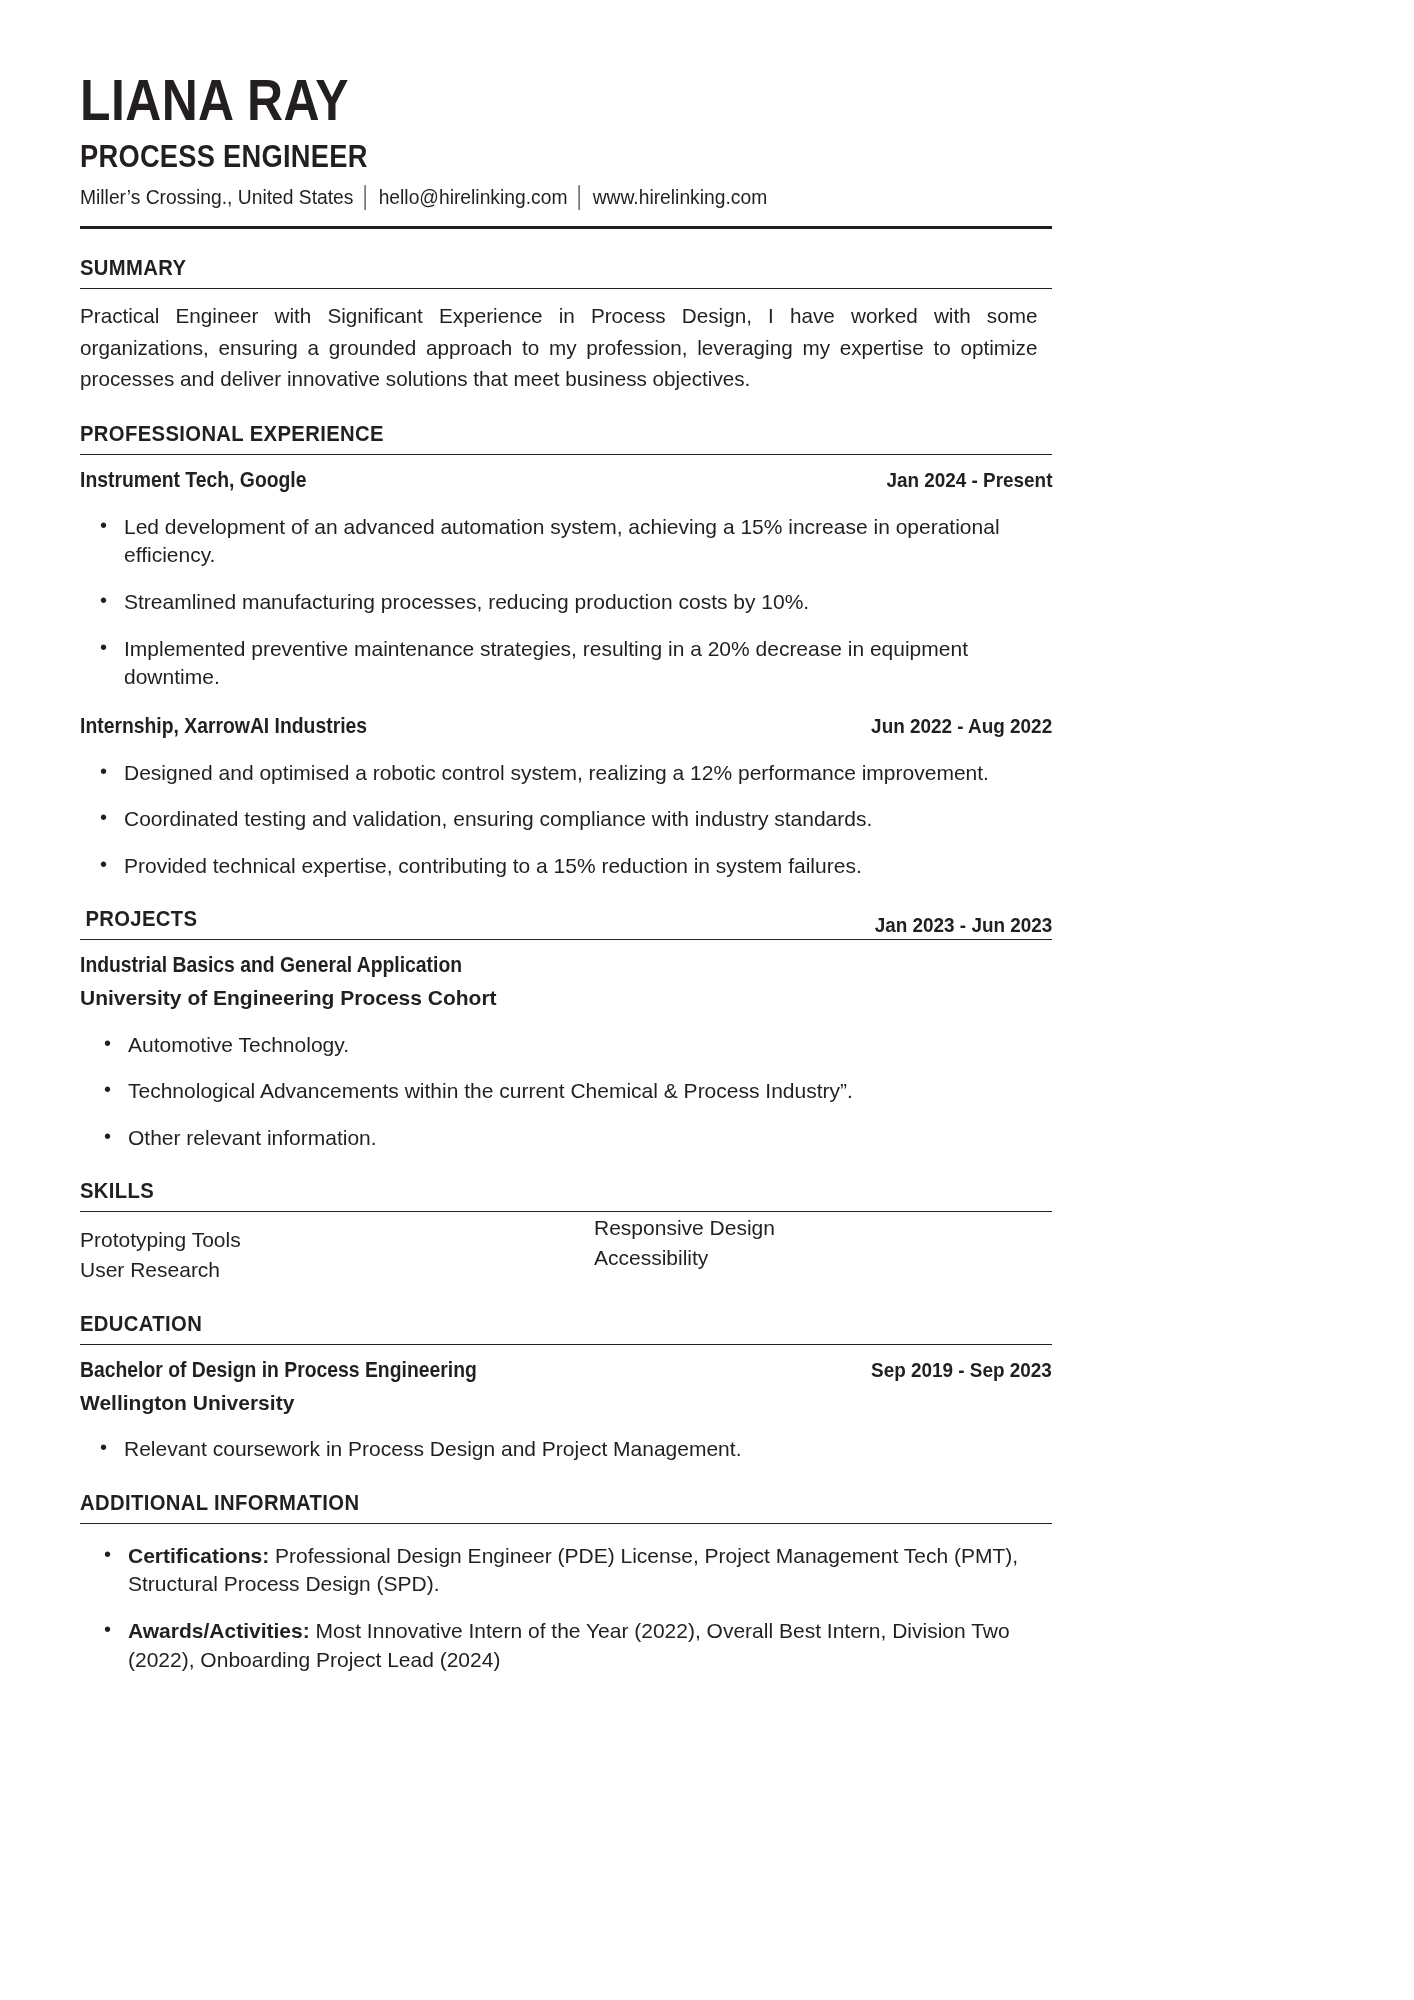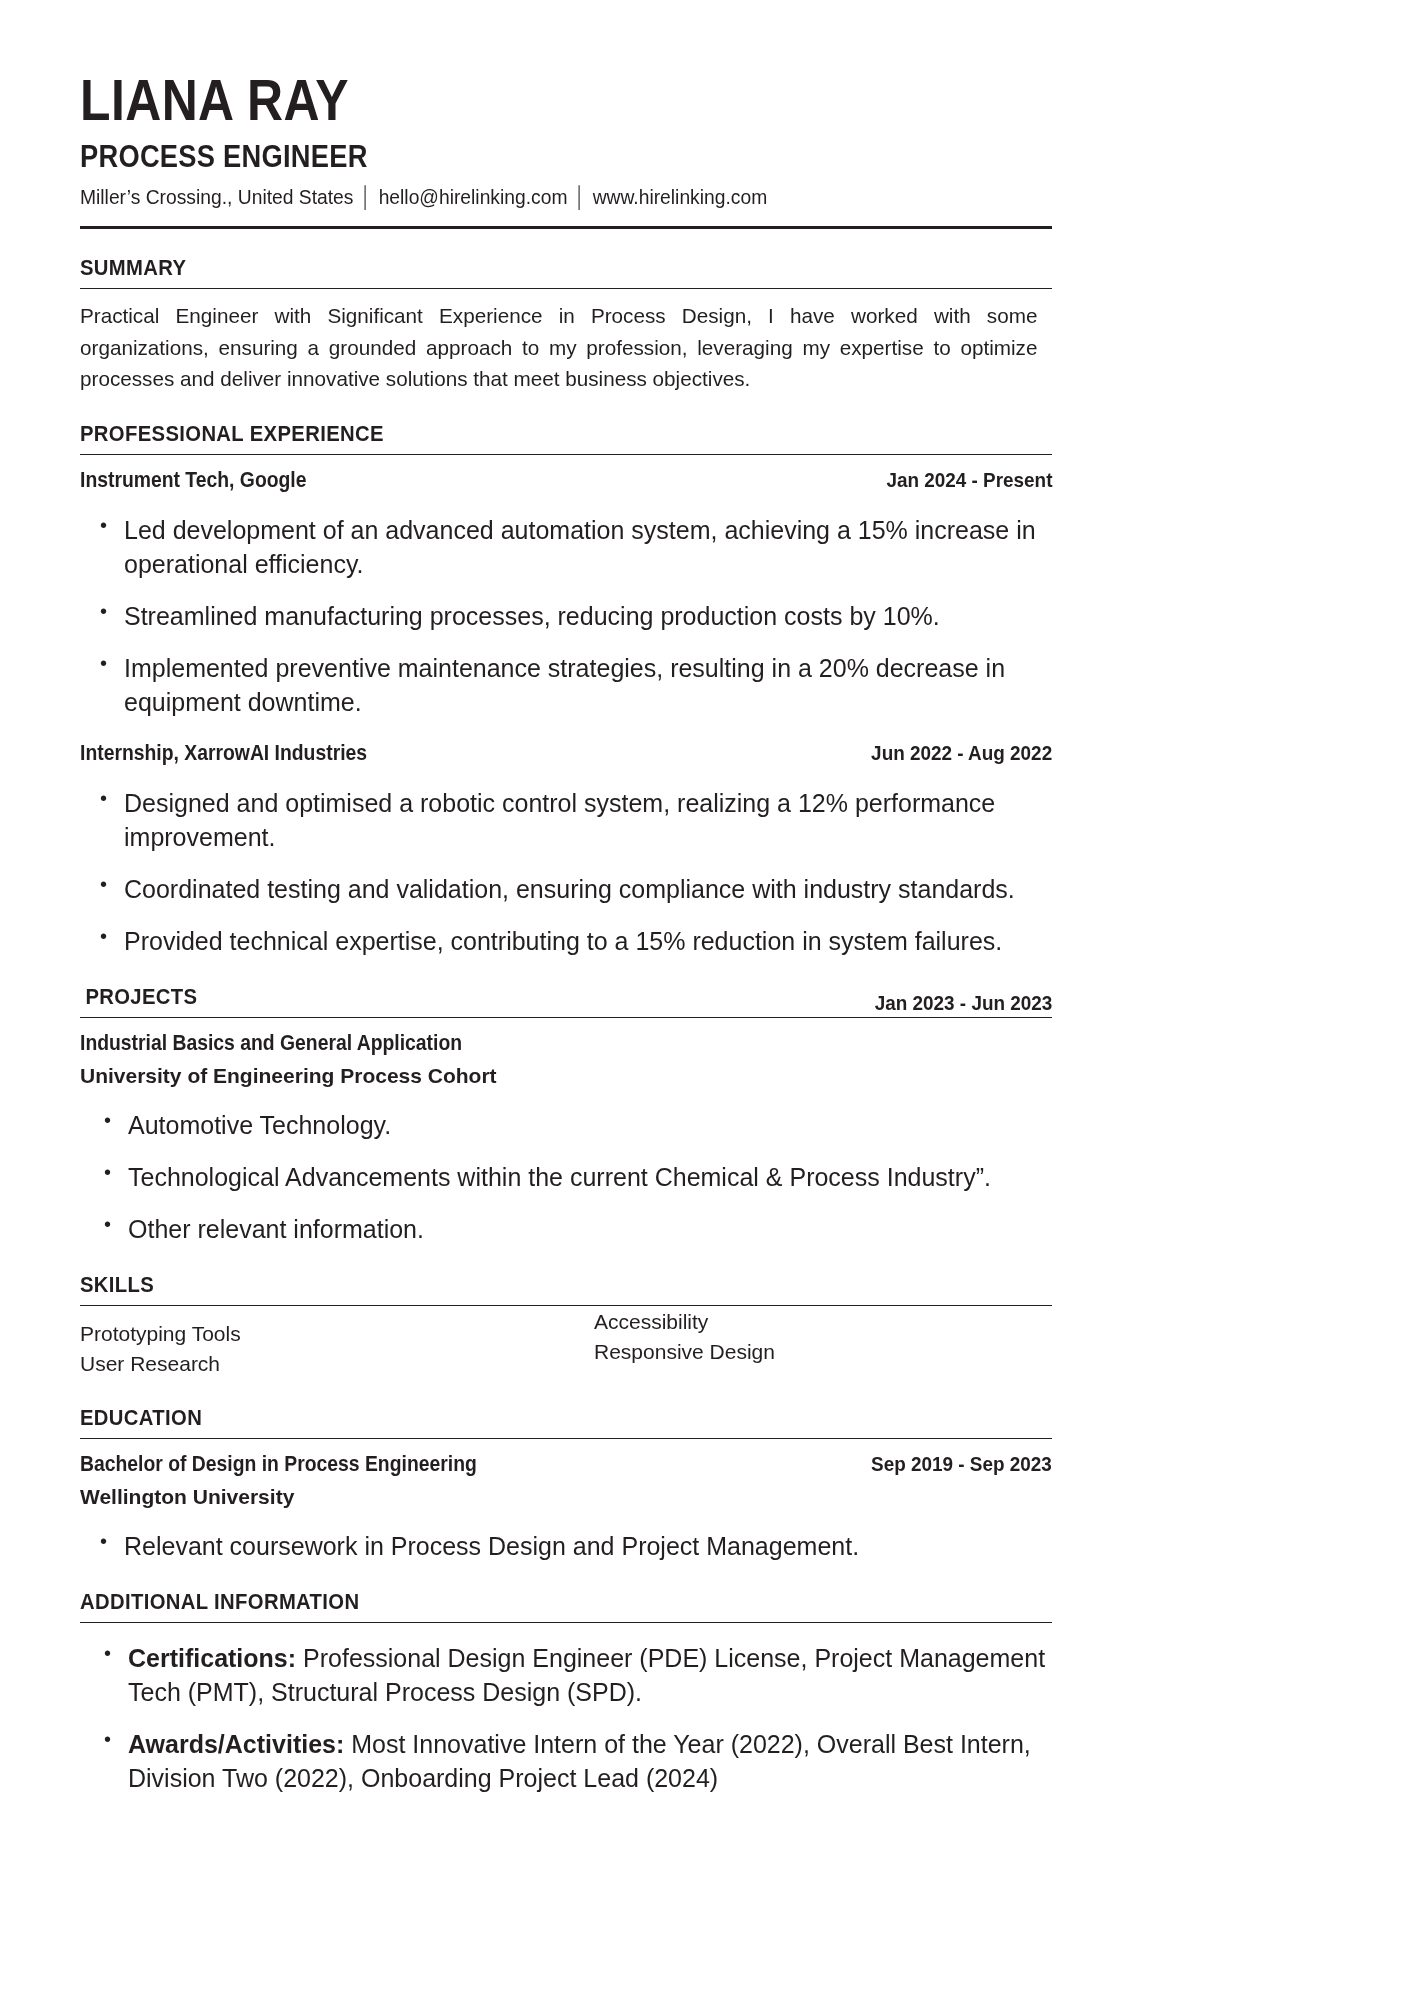--- a/index.html
+++ b/index.html
@@ -70,21 +70,21 @@
   .entry-date {
     font-family:"Liberation Sans Narrow","Liberation Sans", sans-serif;
     font-stretch:condensed; font-weight:bold; font-size:21px;
     transform:scaleX(0.9); transform-origin:right center;
     white-space:nowrap; line-height:1.35;
   }
   .entry-sub { font-size:21px; line-height:1.4; margin-top:3px;font-weight:bold; }
 
   ul.bullets { margin:2px 0 0 0; padding-left:40px; list-style:none; }
   ul.bullets li {
-    position:relative; font-size:25px; line-height:1.36; margin:18px 0 1px 0;
+    position:relative; font-size:21px; line-height:1.36; margin:18px 0 1px 0;
     padding-left:4px;
   }
   ul.bullets li::before {
     content:"\2022"; position:absolute; left:-20px; top:-1px; font-size:20px; color:#231f20;
   }
   ul.bullets.wide { padding-left:44px; }
   ul.bullets b { font-weight:bold; }
 
   
   .skills-grid { display:grid; grid-template-columns:1fr 1fr; }
@@ -162,22 +162,22 @@
 
   <section class="section">
     <div class="sec-title">SKILLS</div>
     <hr class="sec-rule">
     <div class="skills-grid">
       <div class="skills-col c1">
         <div>Prototyping Tools</div>
         <div>User Research</div>
       </div>
       <div class="skills-col c3">
+        <div>Responsive Design</div>
         <div>Accessibility</div>
-        <div>Responsive Design</div>
       </div>
     </div>
   </section>
 
   <section class="section">
     <div class="sec-title">EDUCATION</div>
     <hr class="sec-rule">
     <div class="entry">
       <div class="entry-row">
         <span class="entry-title">Bachelor of Design in Process Engineering</span>

